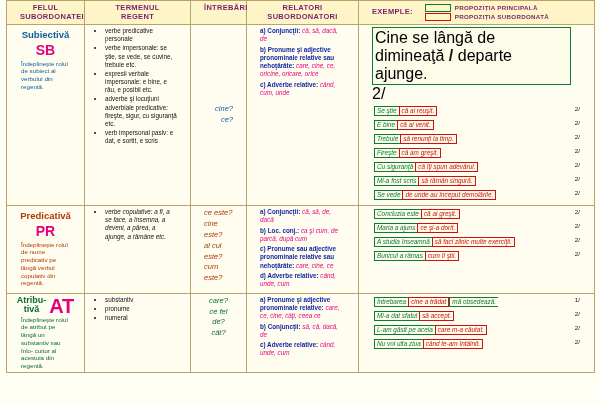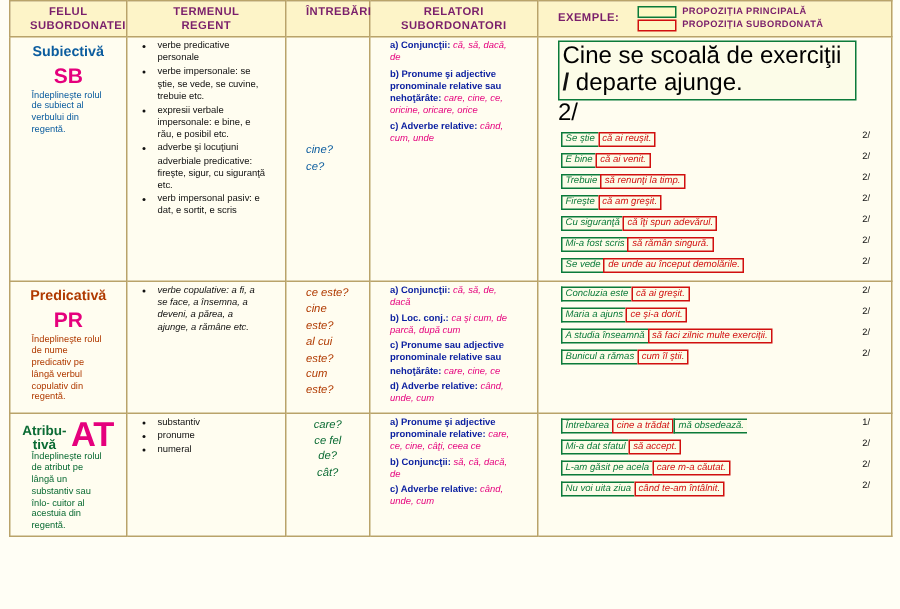--- a/index.html
+++ b/index.html
@@ -67,33 +67,33 @@
     line-height:1.05; margin:3px 0 2px 0;text-align:center;
   }
   .c1 .desc {
     font-size:6.2px; color:#0b5c9e; line-height:1.25; text-align:left;
     padding:0 1px;
   }
   .c1.row2 .kind, .c1.row2 .desc { color:#b03a00; }
   .c1.row2 .abbr { color:#e5007d; }
   .c1.row3 .kind, .c1.row3 .desc { color:#0b6b34; }
 
-  .attr-inline { display:flex; align-items:flex-end; justify-content:center; gap:3px;}
+  .attr-inline { display:flex; align-items:flex-start; justify-content:center; gap:3px;}
   .attr-inline .kind2 { font-size:9px; font-weight:bold; color:#0b6b34; line-height:1; }
-  .attr-inline .abbr2 { font-size:23px; font-weight:bold; color:#e5007d; line-height:1; }
+  .attr-inline .abbr2 { font-size:20px; font-weight:bold; color:#e5007d; line-height:1; }
 
   
   .c2 { font-size:6.3px; line-height:1.3; color:#111; background:#fffdf0; }
   .c2 ul { margin:0; padding-left:7px; }
   .c2 li { margin:0 0 1px 0; }
   .c2 .ex { font-style:italic; }
 
   
   .c3 { font-size:7.5px; color:#0b5c9e; background:#fffdf0; line-height:1.45; }
-  .c3.center { text-align:left; vertical-align:middle; }
+  .c3.center { text-align:right; vertical-align:middle; }
   .c3 .q { font-style:italic; }
   .c3-green { color:#0b6b34;text-align:center; }
   .c3-brown { color:#b03a00; }
 
   
   .c4 { font-size:6.3px; line-height:1.32; background:#fffdf0; }
   .c4 .lbl { font-weight:bold; color:#0b1fa0; }
   .c4 .w { color:#e5007d; font-style:italic; }
   .c4 p { margin:0 0 2px 0; }
 
@@ -199,21 +199,21 @@
             <span class="w">care, cine, ce, oricine, oricare, orice</span>
           </p>
           <p>
             <span class="lbl">c) Adverbe relative:</span>
             <span class="w">când, cum, unde</span>
           </p>
         </td>
         <td class="c5">
           <div class="ex-wrap">
             <span class="ex-box">
-              <span class="plain">Cine se scoală de exerciţii</span>
+              <span class="plain">Cine se lângă de dimineaţă</span>
               <span class="slash">/</span>
               <span class="plain">departe ajunge.</span>
             </span>
             <span class="mark">2/</span>
           </div>
           <div class="ex-line">
             <span class="main">Se ştie</span><span class="sub">că ai reuşit.</span>
             <span class="mark">2/</span>
           </div>
           <div class="ex-line">

